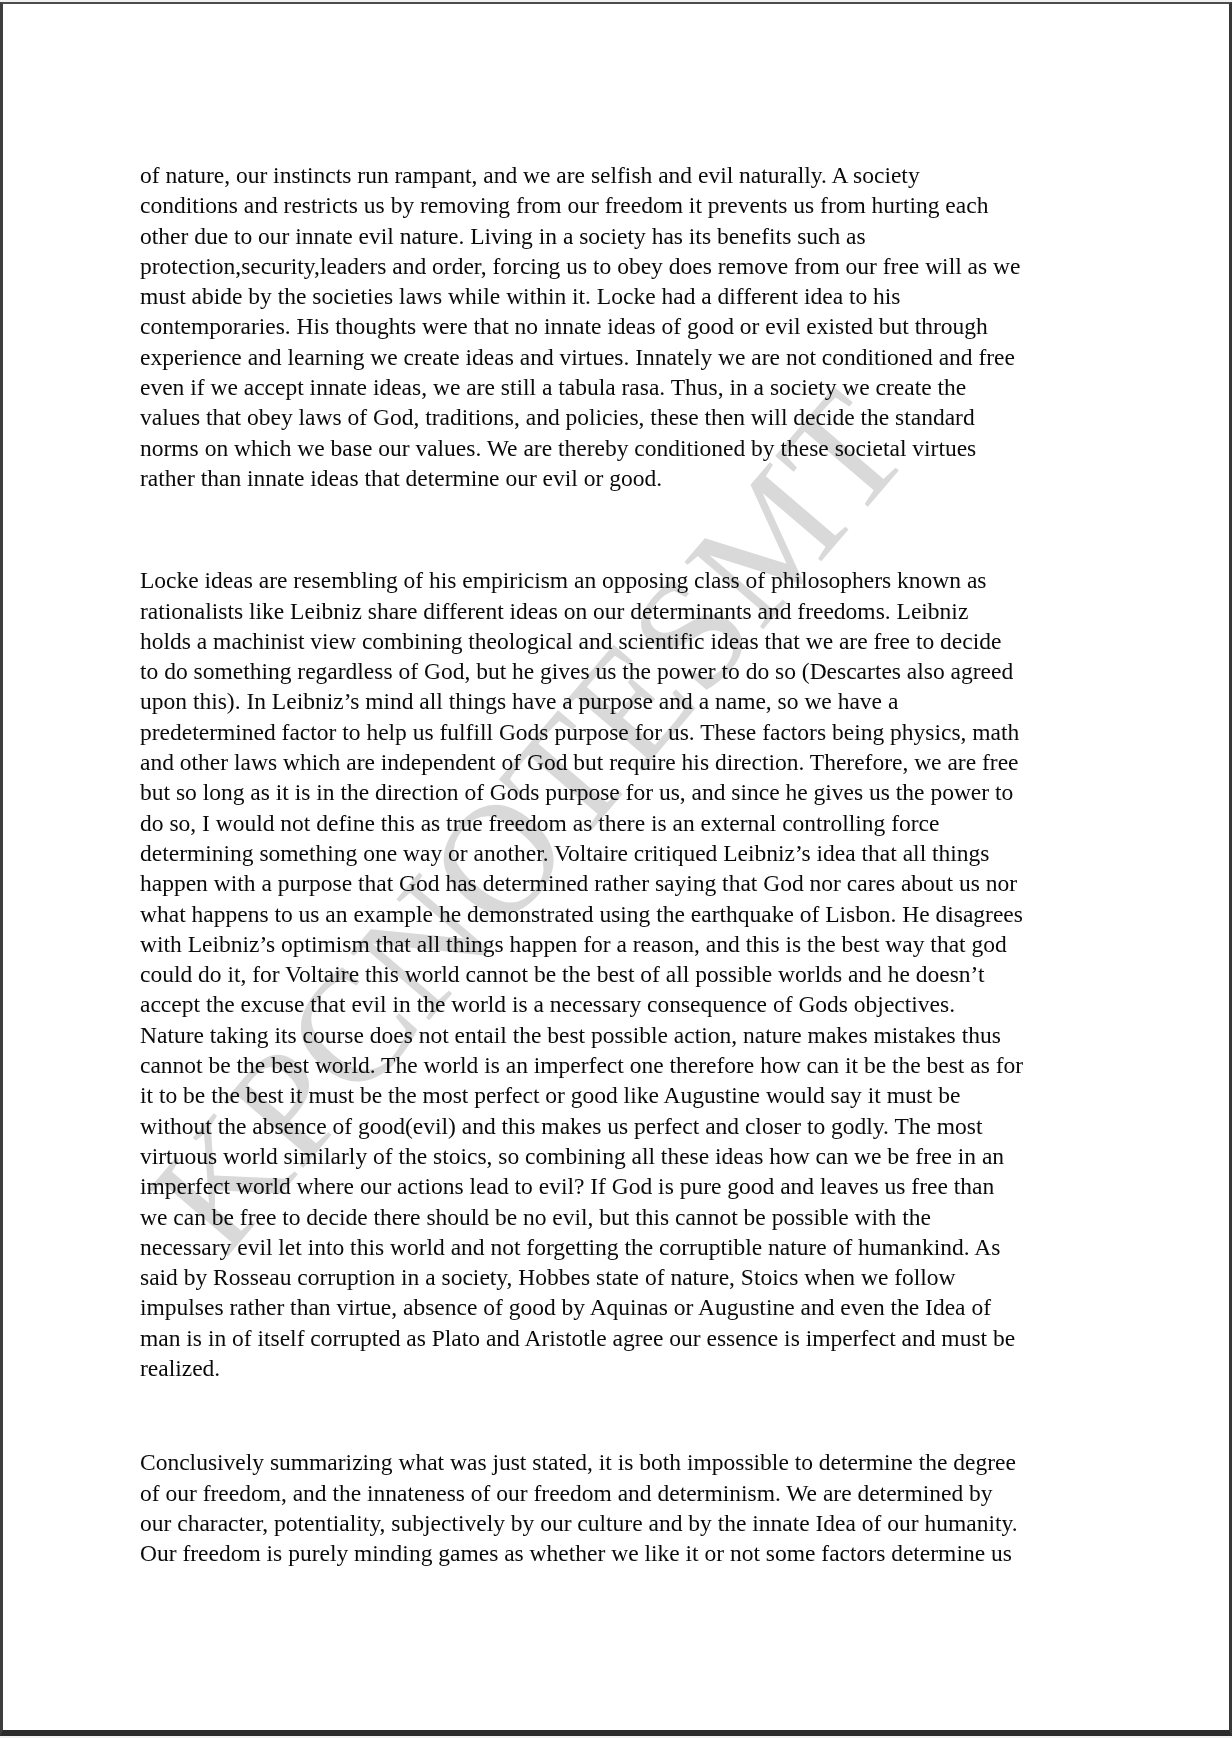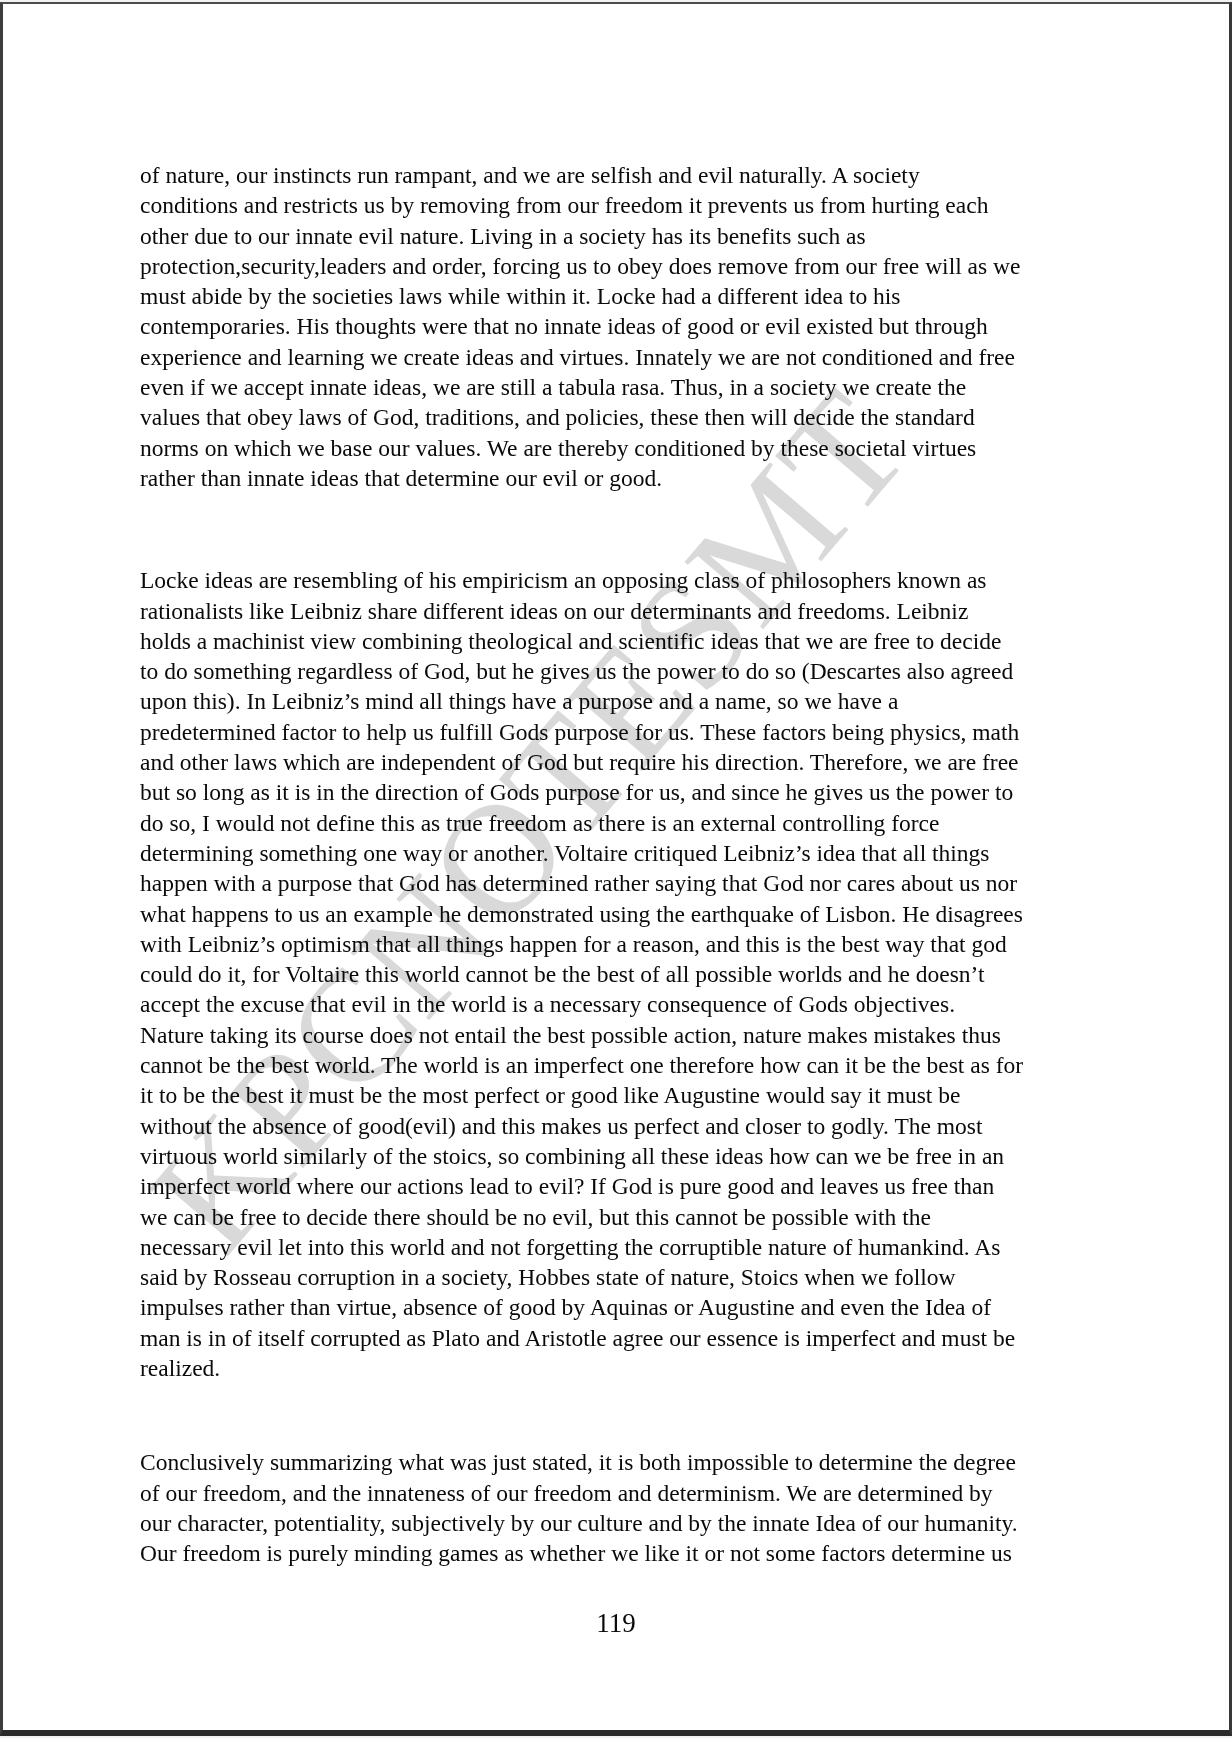--- a/index.html
+++ b/index.html
@@ -127,16 +127,15 @@
 said by Rosseau corruption in a society, Hobbes state of nature, Stoics when we follow
 impulses rather than virtue, absence of good by Aquinas or Augustine and even the Idea of
 man is in of itself corrupted as Plato and Aristotle agree our essence is imperfect and must be
 realized.</p>
       <p class="p3">Conclusively summarizing what was just stated, it is both impossible to determine the degree
 of our freedom, and the innateness of our freedom and determinism. We are determined by
 our character, potentiality, subjectively by our culture and by the innate Idea of our humanity.
 Our freedom is purely minding games as whether we like it or not some factors determine us</p>
     </div>
 
-    <div class="page-number">119</div>
 
   </div>
 </div>
 
 </body></html>

